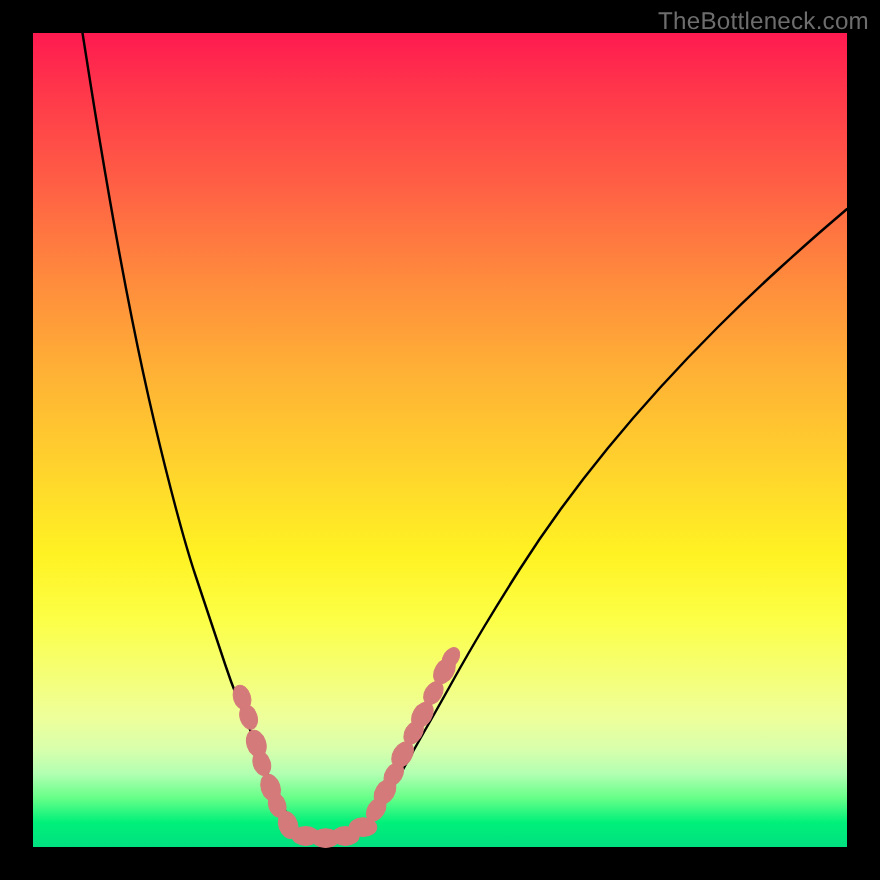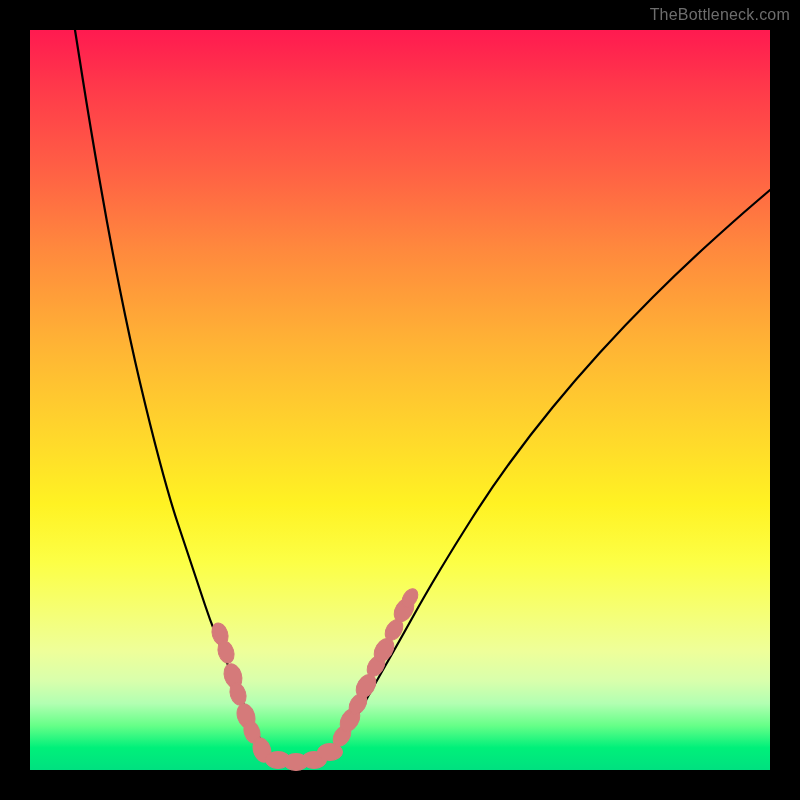--- a/index.html
+++ b/index.html
@@ -42,21 +42,21 @@
       #66ff88 94%,
       #00f07a 97%,
       #00e080 100%
     );
   }
   .watermark {
     position: absolute;
     top: 6px;
     right: 10px;
     color: #6d6d6d;
-    font-size: 16px;
+    font-size: 22px;
     font-weight: 500;
     letter-spacing: 0.2px;
     user-select: none;
   }
   svg.overlay {
     position: absolute;
     left: 30px;
     top: 30px;
     width: 740px;
     height: 740px;

